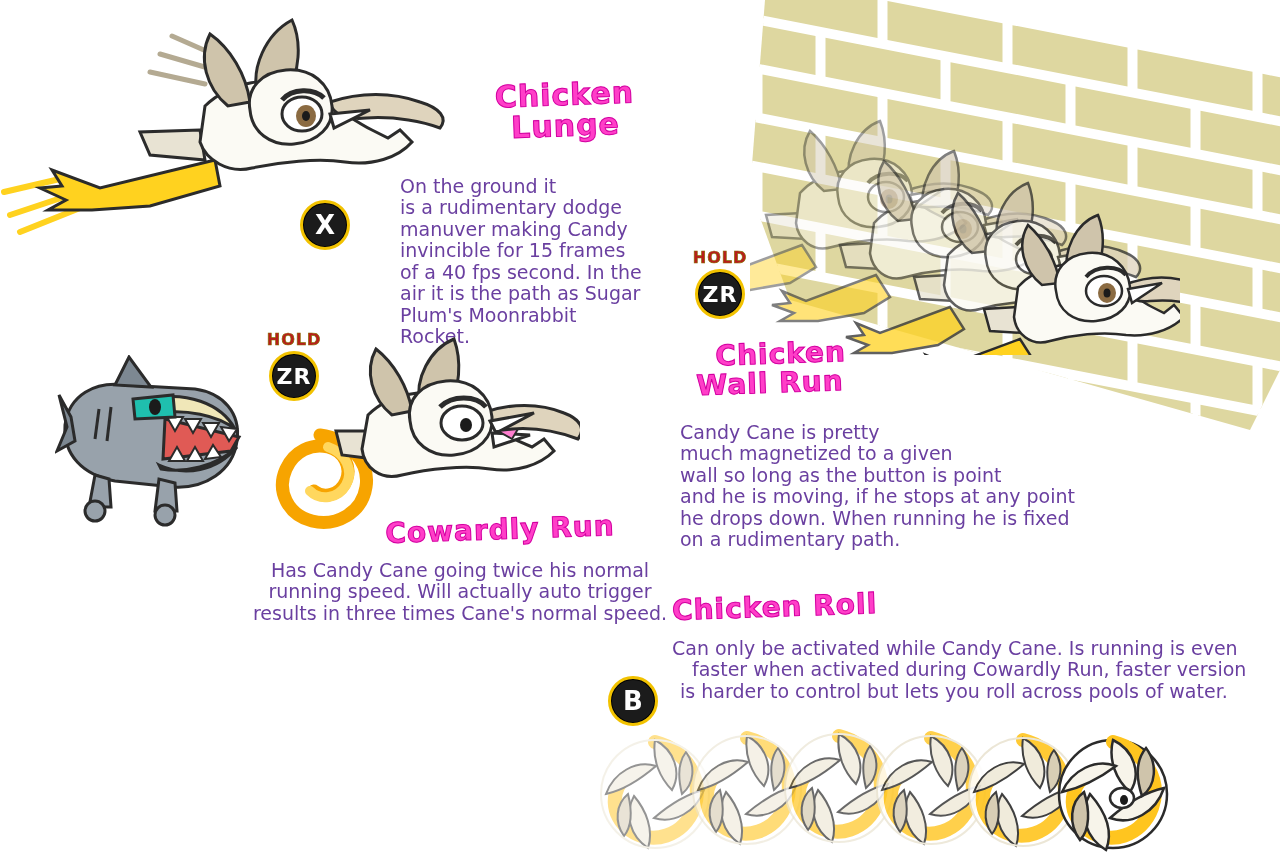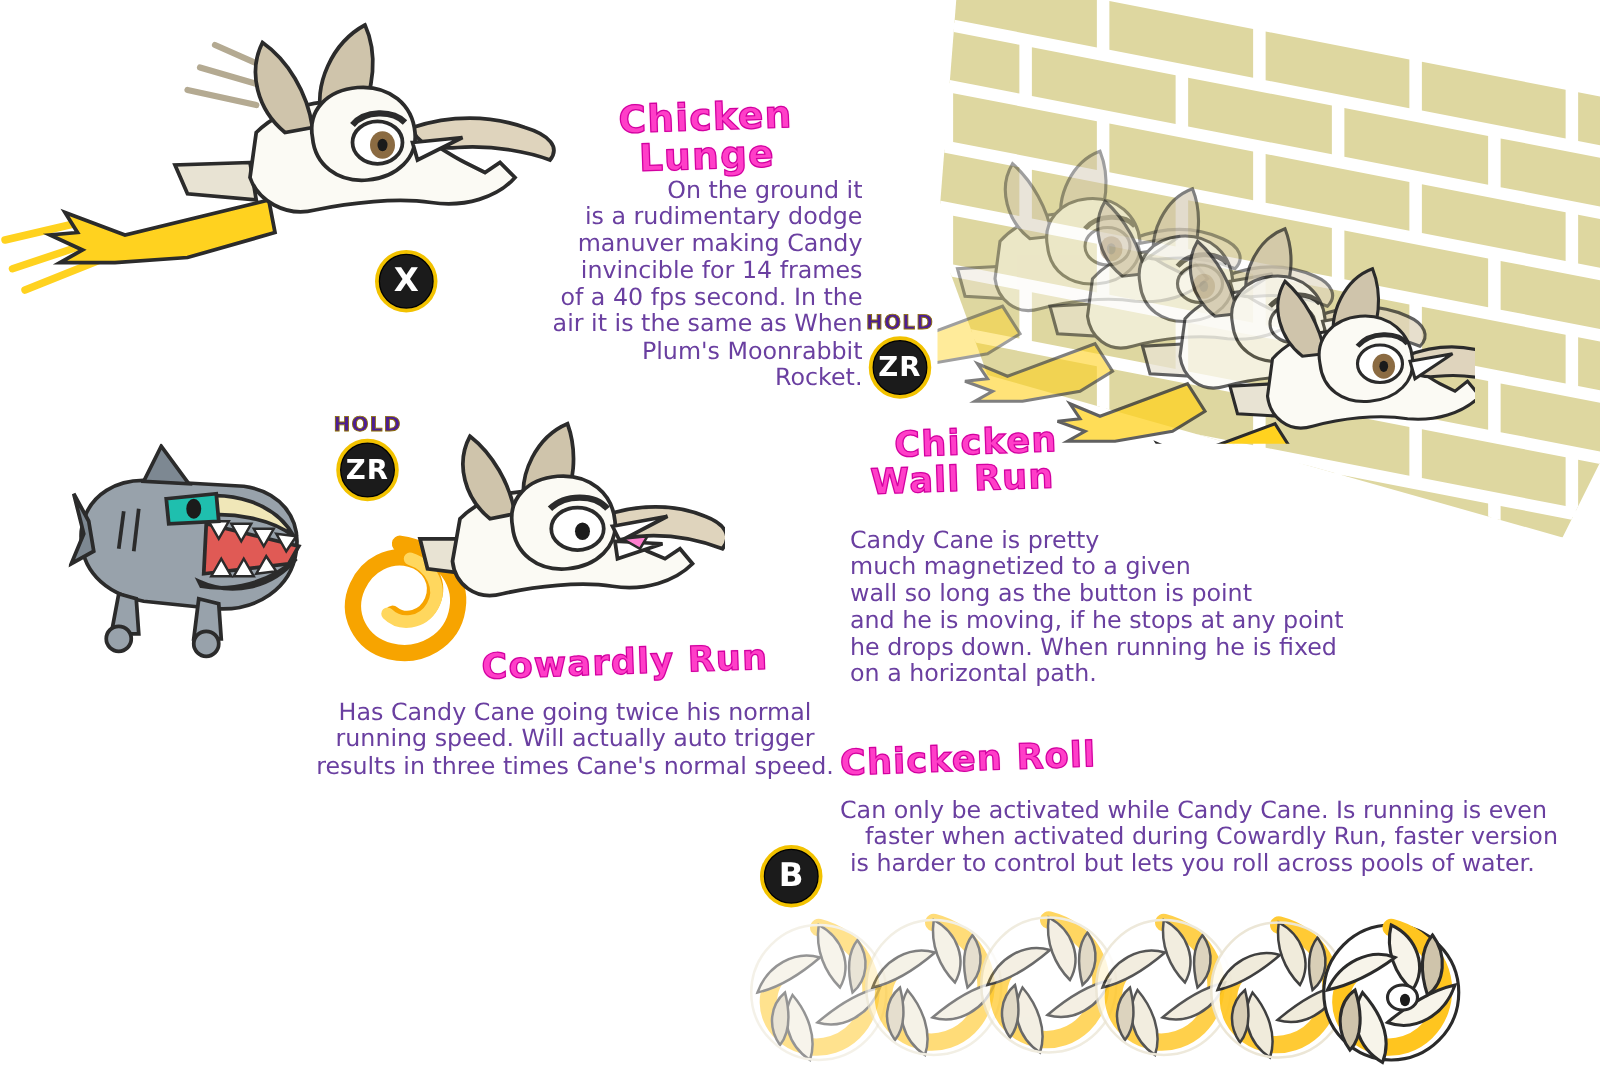--- a/index.html
+++ b/index.html
@@ -29,41 +29,41 @@
     text-align: center;
     transform: rotate(-2deg);
     text-shadow: 0 0 1px #ff3ec8;
   }
   .body-text {
     font-family: "DejaVu Sans", sans-serif;
     color: #6a3fa0;
     font-size: 19px;
     line-height: 1.13;
   }
-  .body-text.center { text-align: right; }
+  .body-text.center { text-align: left; margin-top: 34px; }
 
   
   .btn {
     width: 50px; height: 50px;
     border-radius: 50%;
     background: #1b1b1b;
     border: 3px solid #f2c200;
     display: flex; align-items: center; justify-content: center;
     color: #ffffff;
     font-family: "DejaVu Sans", sans-serif;
     font-weight: bold;
     font-size: 26px;
     box-shadow: 0 0 0 1px #000 inset;
   }
   .btn.small-text { font-size: 22px; letter-spacing: 1px; }
   .hold-label {
     font-family: "DejaVu Sans", sans-serif;
     font-weight: bold;
     font-size: 16px;
-    color: #4c1d95;
+    color: #b91c1c;
     -webkit-text-stroke: 0.7px #8a6b00;
     letter-spacing: 1px;
   }
 
   
   .wall { position: absolute; overflow: hidden; }
   .wall svg { display: block; }
 
   
   .char { position: absolute; }
@@ -195,23 +195,23 @@
 
   <div class="heading abs" style="left:470px; top:80px; width:190px; font-size:30px;">
     <div>Chicken</div>
     <div>Lunge</div>
   </div>
 
   <div class="body-text center abs" style="left:400px; top:142px; width:290px; font-size:19px;">
     <div>On the ground it</div>
     <div>is a rudimentary dodge</div>
     <div>manuver making Candy</div>
-    <div>invincible for 14 frames</div>
+    <div>invincible for 15 frames</div>
     <div>of a 40 fps second. In the</div>
-    <div>air it is the same as When</div>
+    <div>air it is the path as Sugar</div>
     <div>Plum's Moonrabbit</div>
     <div>Rocket.</div>
   </div>
 
   <div class="btn abs" style="left:300px; top:200px;">
     <span>X</span>
   </div>
 
   <div class="char" style="left:55px; top:355px; width:210px; height:180px;">
     <svg width="210" height="180" viewBox="0 0 210 180">
@@ -383,21 +383,21 @@
     <div style="margin-left:44px;">Chicken</div>
     <div style="margin-left:24px;">Wall Run</div>
   </div>
 
   <div class="body-text abs" style="left:680px; top:422px; width:470px; font-size:19px;">
     <div>Candy Cane is pretty</div>
     <div>much magnetized to a given</div>
     <div>wall so long as the button is point</div>
     <div>and he is moving, if he stops at any point</div>
     <div>he drops down. When running he is fixed</div>
-    <div>on a horizontal path.</div>
+    <div>on a rudimentary path.</div>
   </div>
 
   <div class="heading abs" style="left:672px; top:592px; width:290px; font-size:28px; text-align:left;">
     <div>Chicken Roll</div>
   </div>
 
   <div class="btn abs" style="left:608px; top:676px;">
     <span>B</span>
   </div>
 

